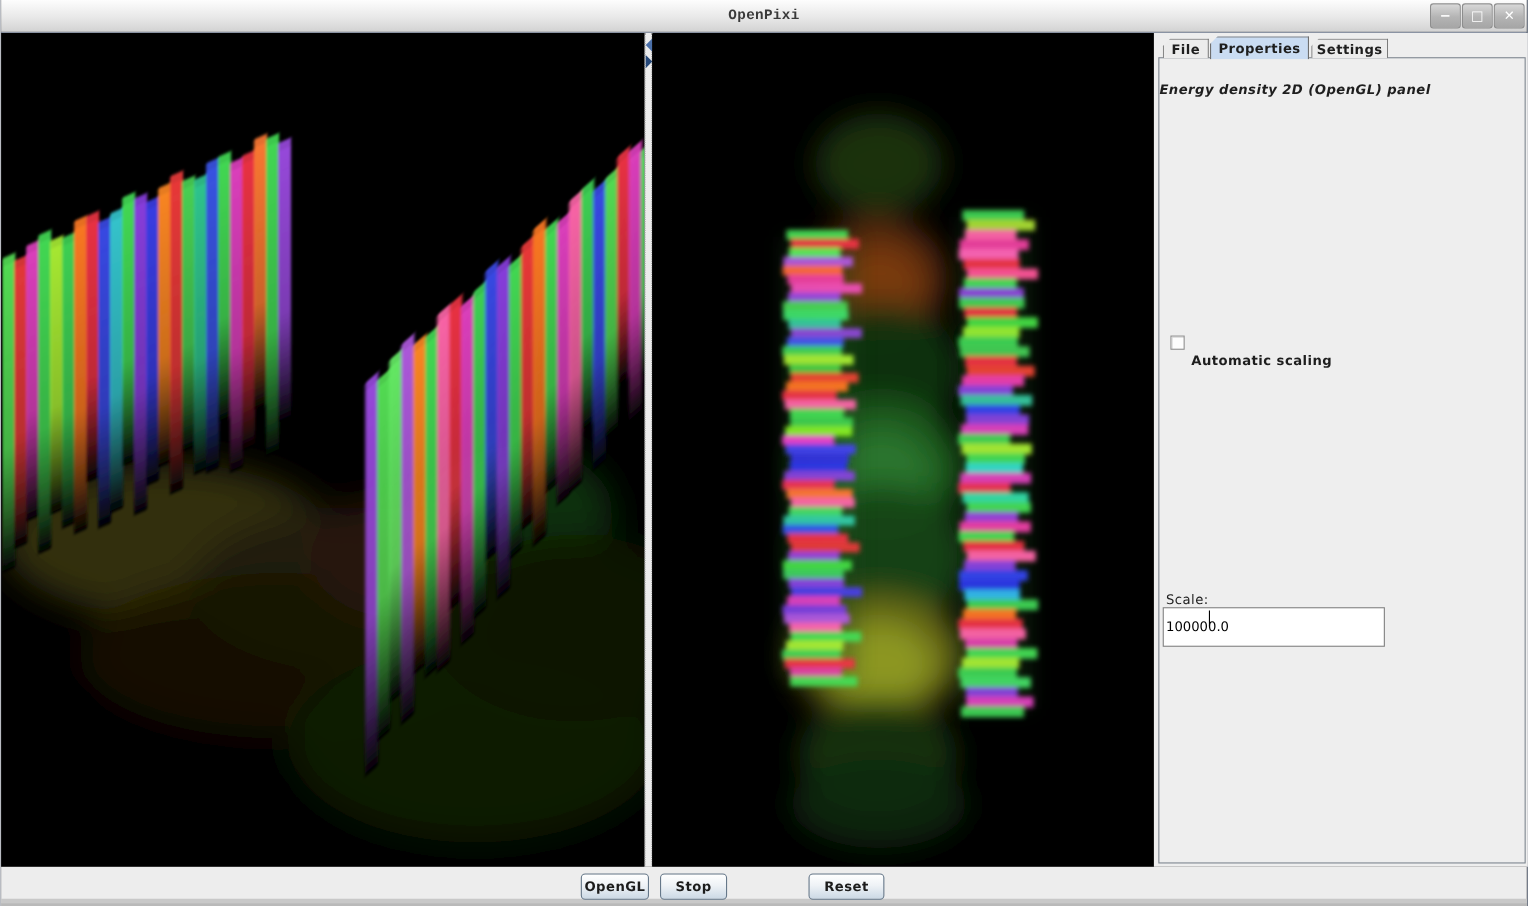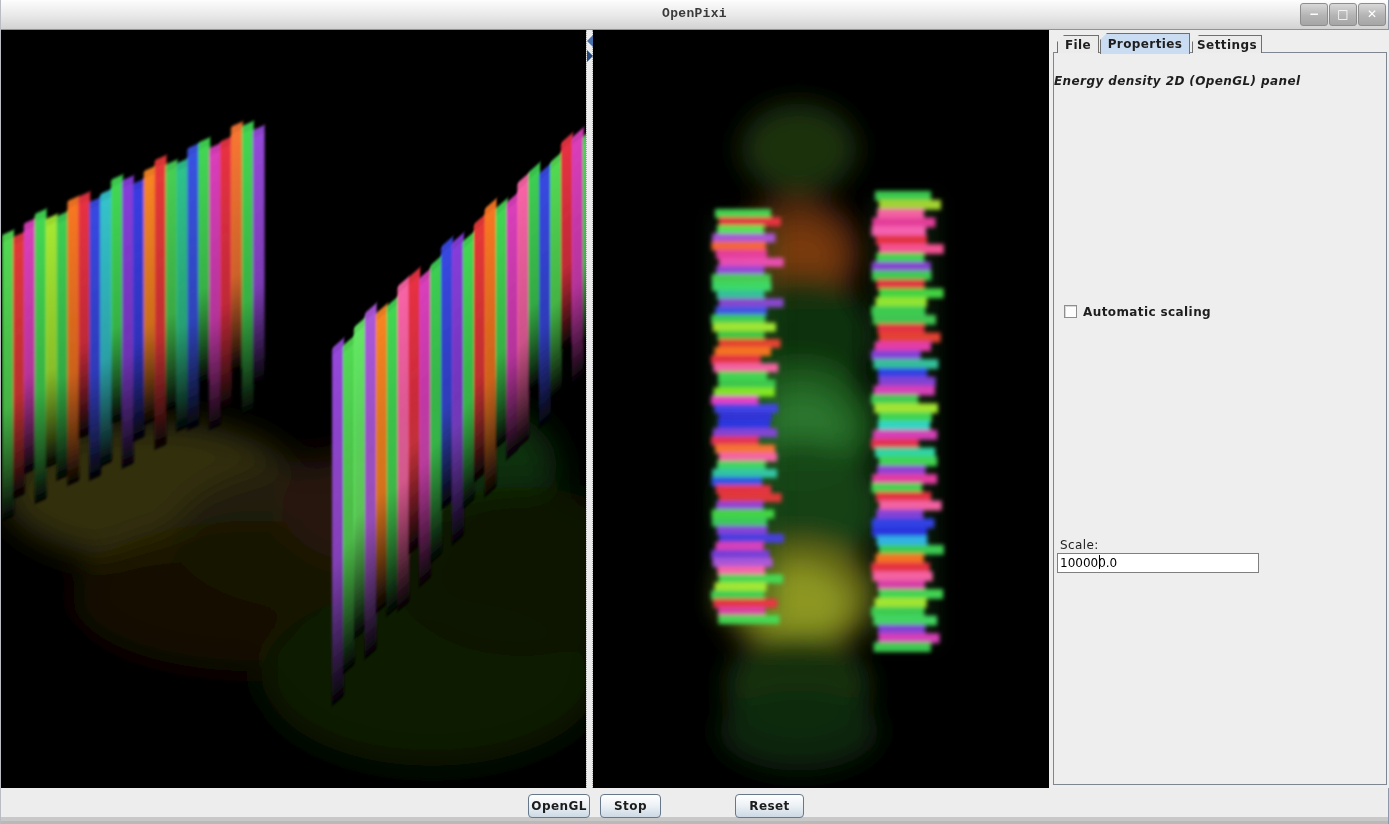--- a/index.html
+++ b/index.html
@@ -47,26 +47,26 @@
   .tab-file { left:8px;  width:42px; }
   .tab-props { left:51px; width:90px; }
   .tab-settings { left:143px; width:70px; }
   .tabcontent { position:absolute; left:4px; top:22px; right:2px; bottom:3px;
                 border:1px solid #7e868f; background:#eeeeee; z-index:1; }
   .panel-label { position:absolute; left:0; top:21px; font-size:12px; font-weight:bold;
                  color:#1e1e1e; letter-spacing:.4px;font-style:italic; }
   .checkbox-row { position:absolute; left:10px; top:252px; height:14px; }
   .checkbox { position:absolute; left:0; top:0; width:13px; height:13px; background:#fdfdfd;
               border:1px solid #8e8e8e; box-shadow:inset 1px 1px 0 #d6d6d6; cursor:default; }
-  .checkbox-label { position:absolute; left:19px; top:0; font-size:12px; font-weight:bold;
+  .checkbox-label { position:absolute; left:19px; top:16px; font-size:12px; font-weight:bold;
                     color:#1e1e1e; letter-spacing:.4px; white-space:nowrap; }
   .scale-label { position:absolute; left:6px; top:485px; font-size:12px; font-weight:normal;
                  color:#1e1e1e; letter-spacing:.4px; }
   .scale-field-wrap { position:absolute; left:3px; top:499px; width:202px; height:20px; }
-  .scale-field { width:202px; height:20px; border:1px solid #7f7f7f; background:#ffffff;
+  .scale-field { width:202px; height:36px; border:1px solid #7f7f7f; background:#ffffff;
                  font-family:"DejaVu Sans", sans-serif; font-size:12px; color:#000;
                  padding:1px 1px 1px 2px; outline:none; }
   .caret { position:absolute; left:42px; top:3px; width:1px; height:14px; background:#000; }
 
   
   .bottombar { position:absolute; left:0; top:788px; width:100%; height:36px;
                background:#ededed; border-bottom:3px solid #b9b9b9;
                box-shadow:inset 0 -4px 0 #c8c8c8; }
   .ctl-btn { position:absolute; top:6px; height:24px; border:1px solid #66788a; border-radius:4px;
              background:linear-gradient(#ffffff, #eef2f6 45%, #ccd9e5);

